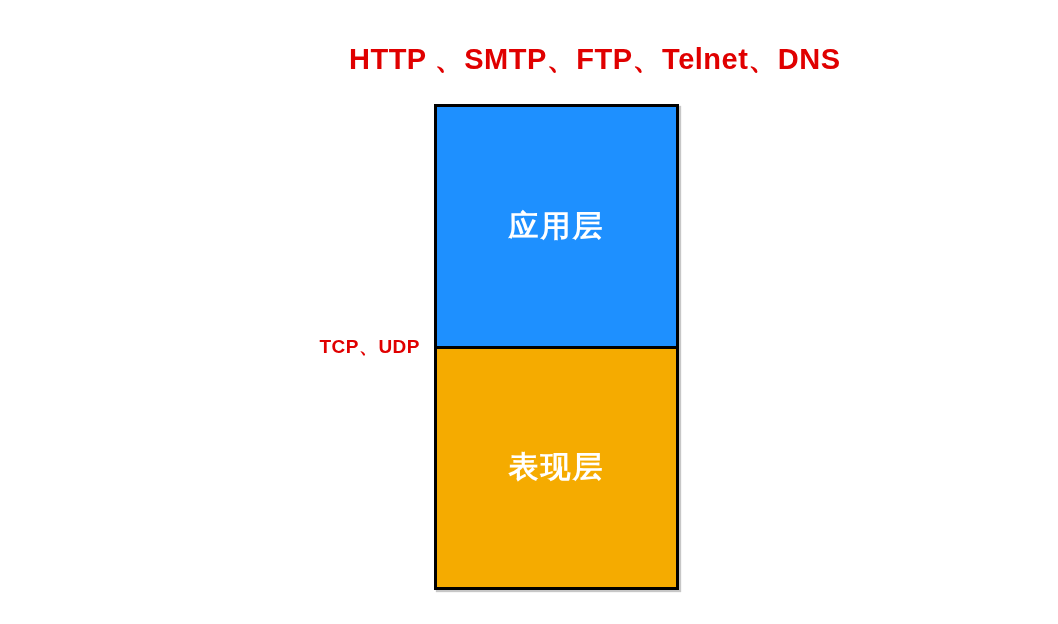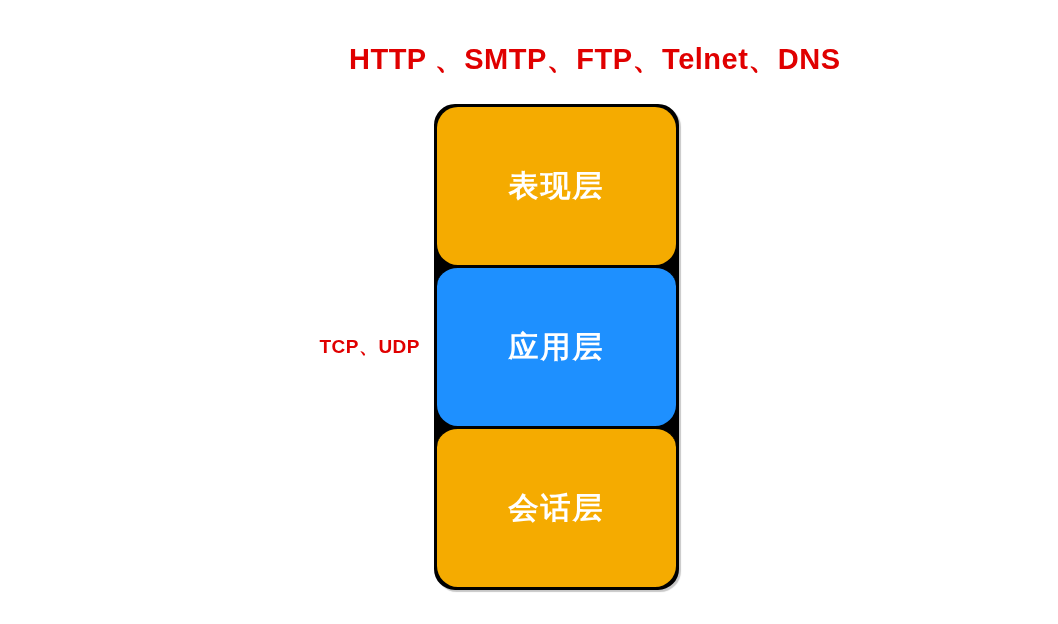--- a/index.html
+++ b/index.html
@@ -2,21 +2,21 @@
 <html style="--layer-blue: #1E90FF; --layer-orange: #F5AB00; --annotation-red: #E00000; --border-black: #000000; --label-white: #FFFFFF;"><head>
 <meta charset="utf-8">
 <style>
   :root {
     --layer-blue: #1E90FF;
     --layer-orange: #F5AB00;
     --annotation-red: #E00000;
     --border-black: #000000;
     --label-white: #FFFFFF;
   }
-  * { margin: 0; padding: 0; box-sizing: border-box; border-radius: 21px; }
+  * { margin: 0; padding: 0; box-sizing: border-box; }
   html, body {
     width: 1058px;
     height: 624px;
     background: #FFFFFF;
     overflow: hidden;
     font-family: "Liberation Sans", "DejaVu Sans", sans-serif;
   }
   .canvas {
     position: relative;
     width: 1058px;
@@ -85,18 +85,17 @@
 
 <div class="canvas">
 
   <div class="annotation top">HTTP 、SMTP、FTP、Telnet、DNS</div>
 
   <div class="annotation tcp-udp">TCP、UDP</div>
 
 
 
   <div class="stack">
+    <div class="layer" data-color="blue">应用层</div>
     <div class="layer" data-color="orange">表现层</div>
-    <div class="layer" data-color="blue">应用层</div>
-    <div class="layer" data-color="orange">会话层</div>
   </div>
 
 </div>
 
 </body></html>

